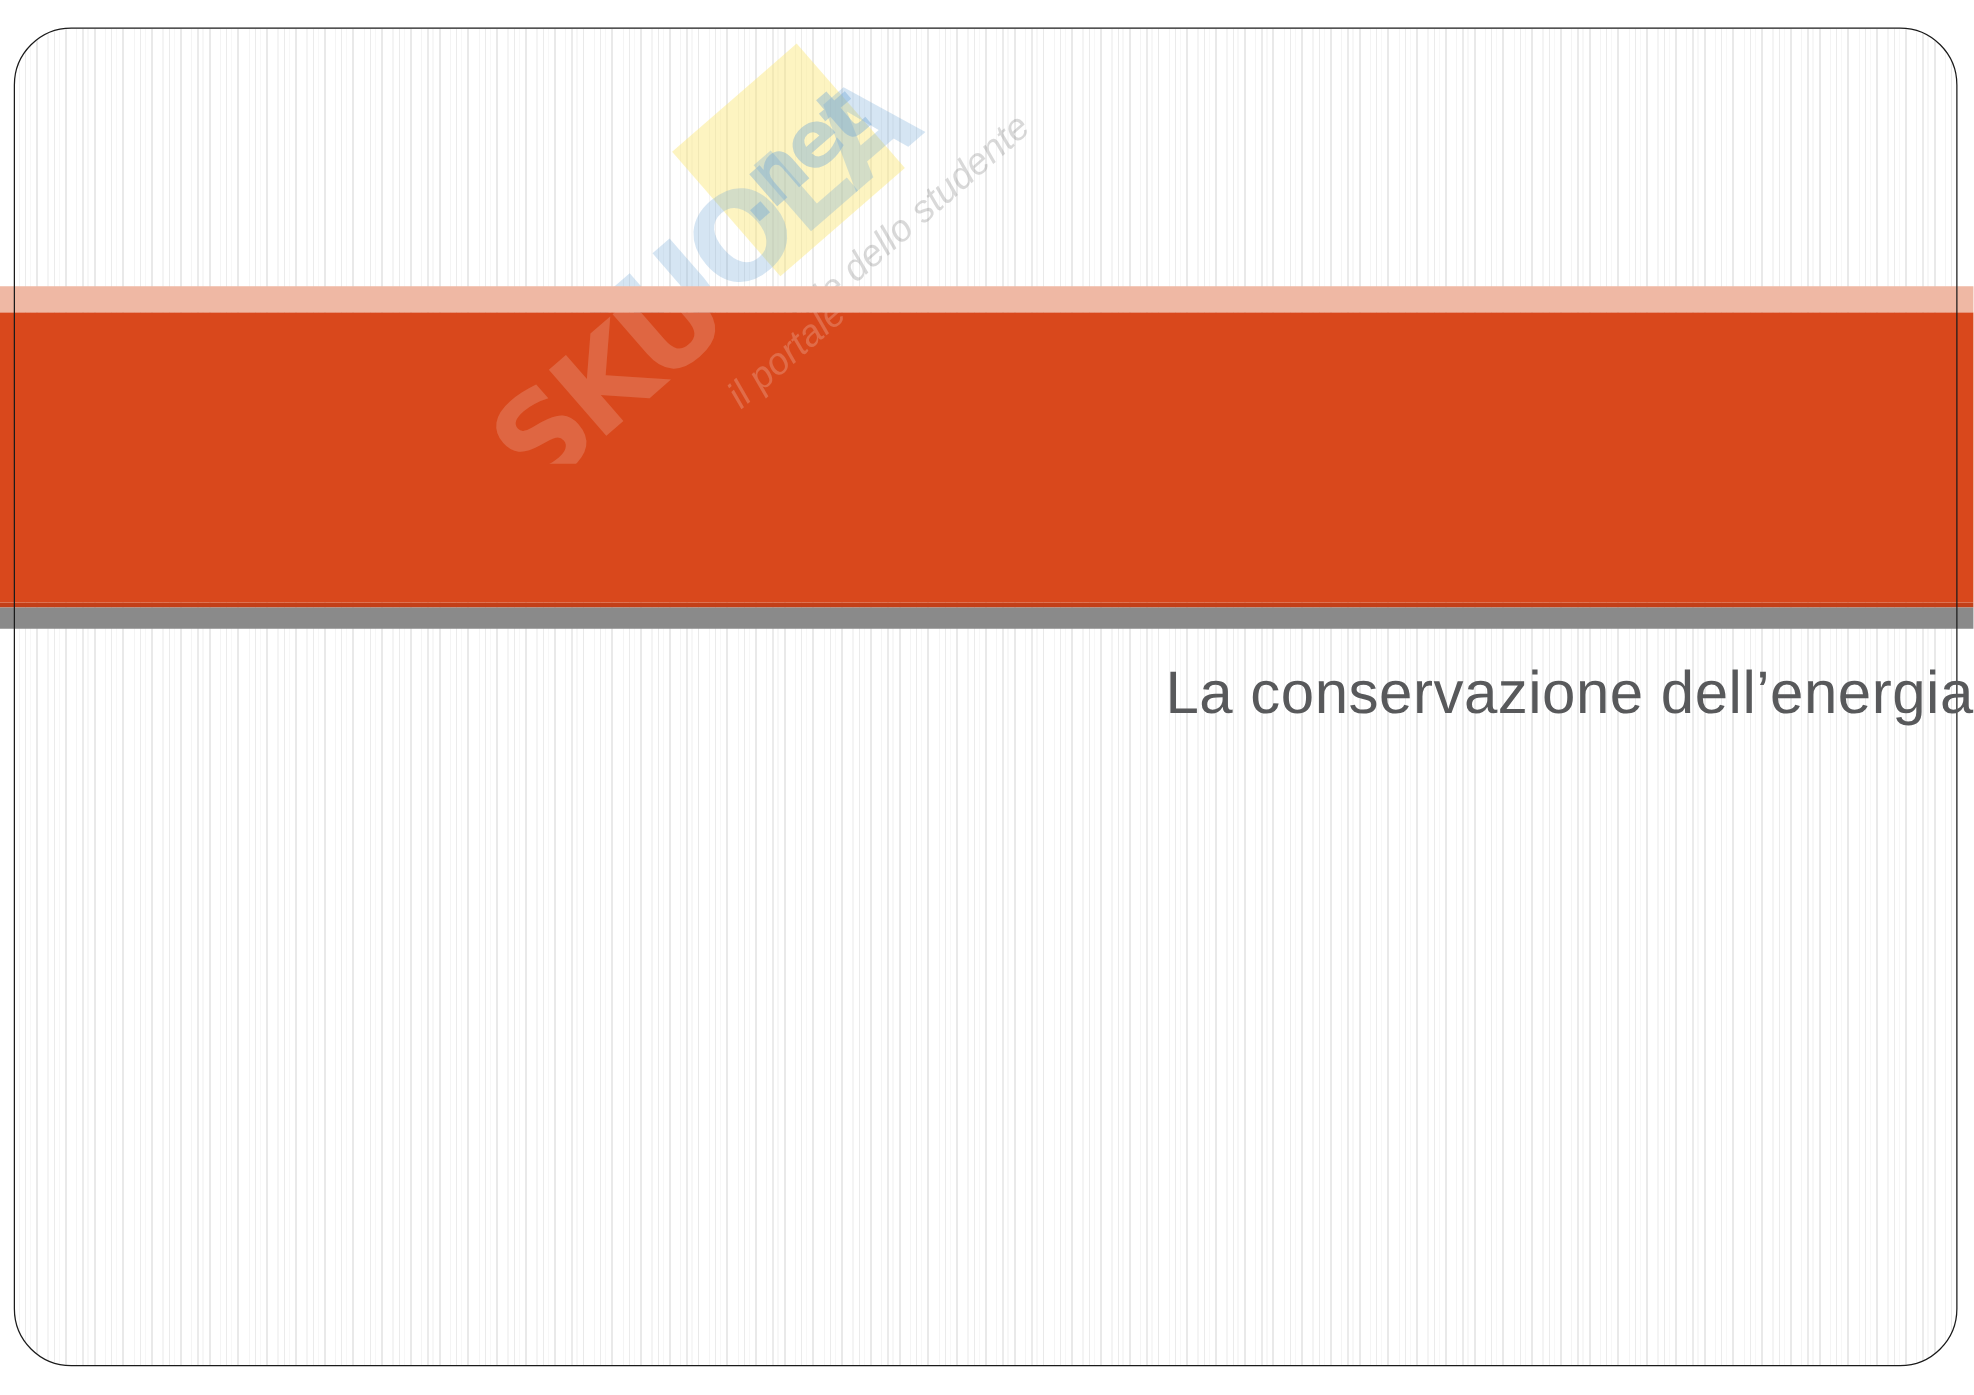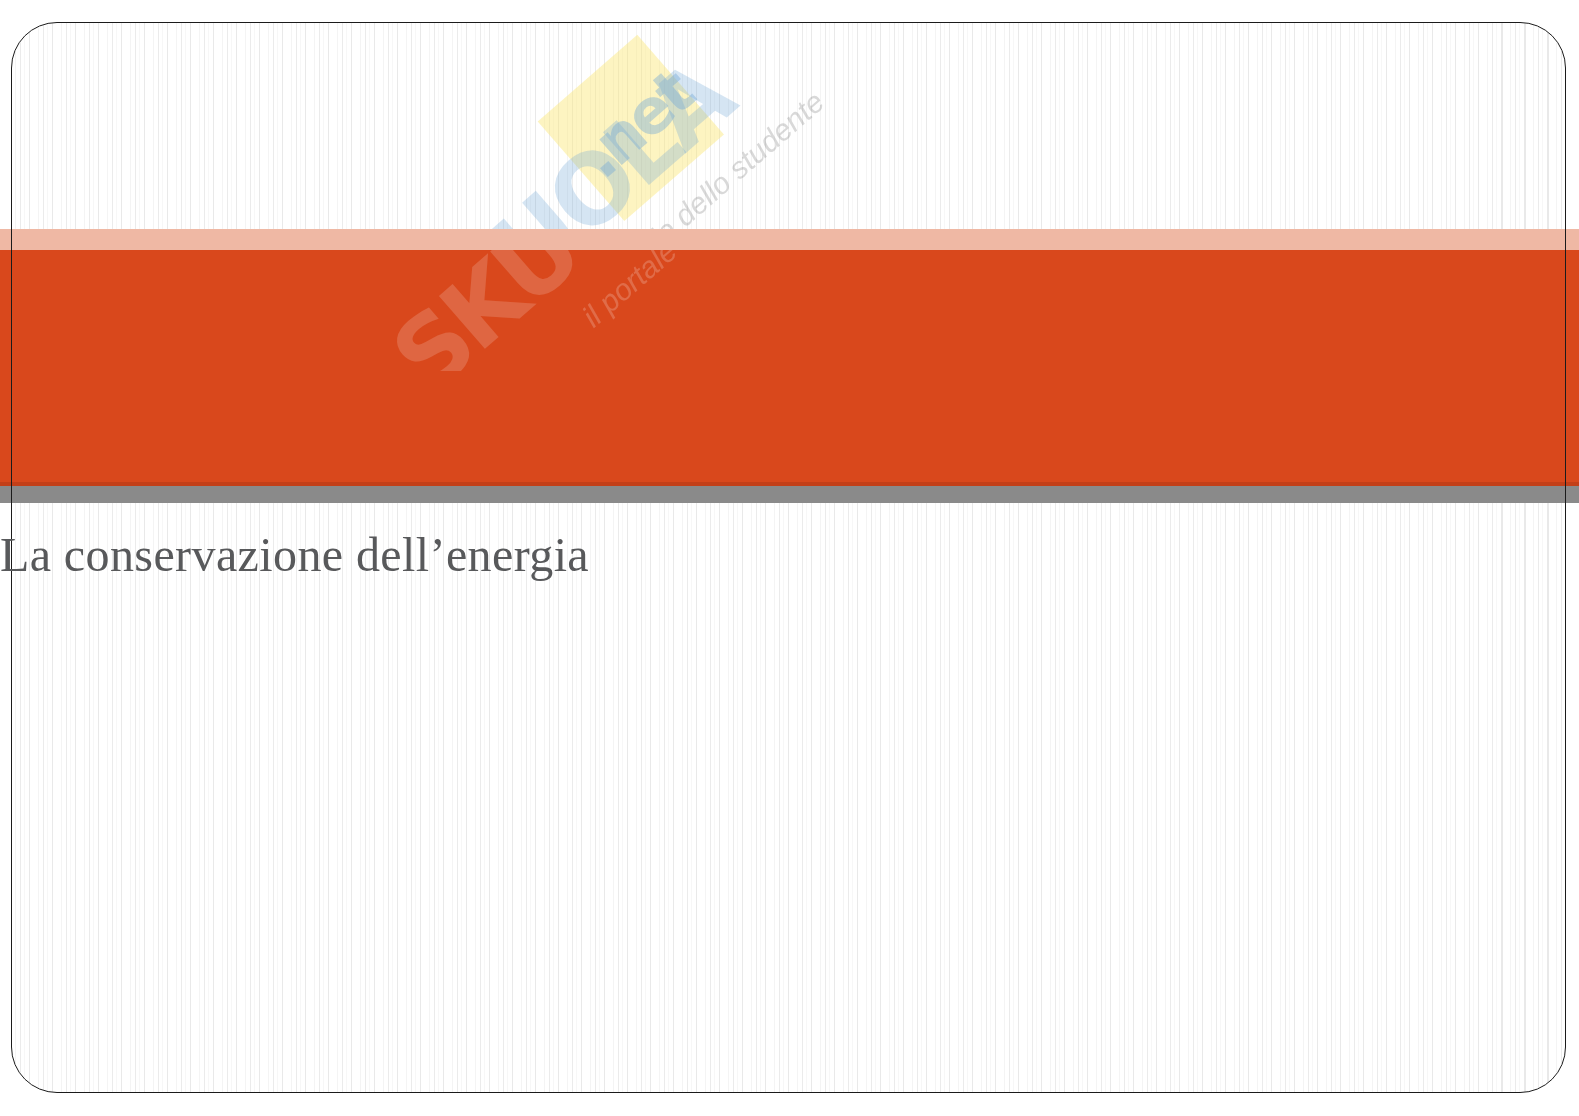--- a/index.html
+++ b/index.html
@@ -202,22 +202,22 @@
     white-space: nowrap;
     z-index: 7;
   }
 
   
   .slide-subtitle {
     position: absolute;
     left: 0;
     right: 0;
     top: 527px;
-    text-align: left;
-    font-family: Liberation Serif, serif;
+    text-align: right;
+    font-family: Liberation Sans, sans-serif;
     font-weight: normal;
     font-size: 48px;
     line-height: 1.15;
     color: #58595b;
     letter-spacing: 0.4px;
     white-space: nowrap;
     z-index: 7;
   }
 
   .body-area {

